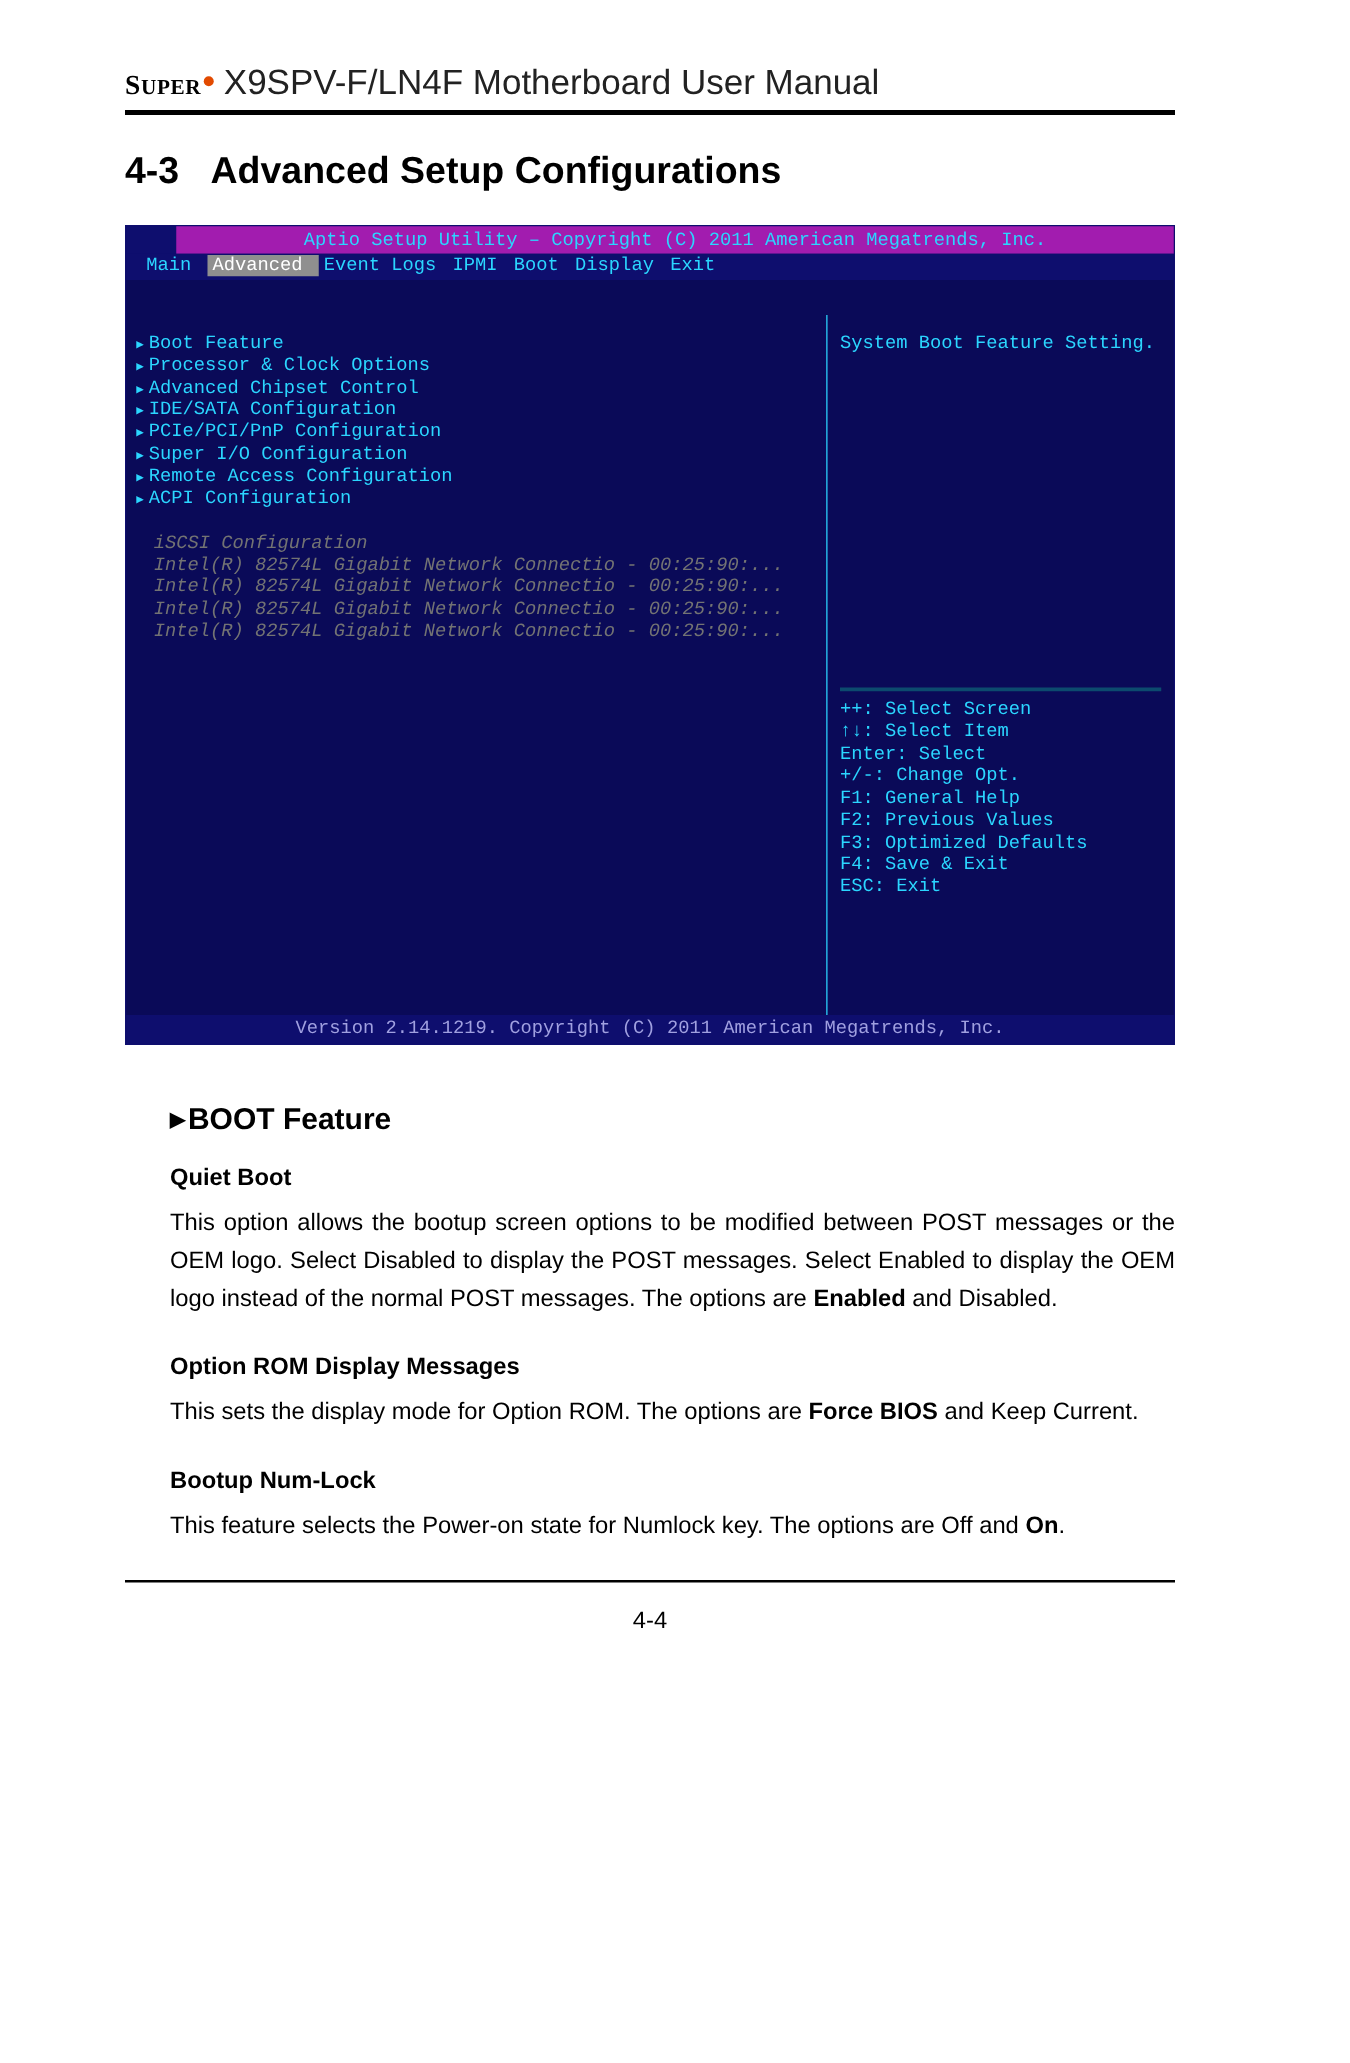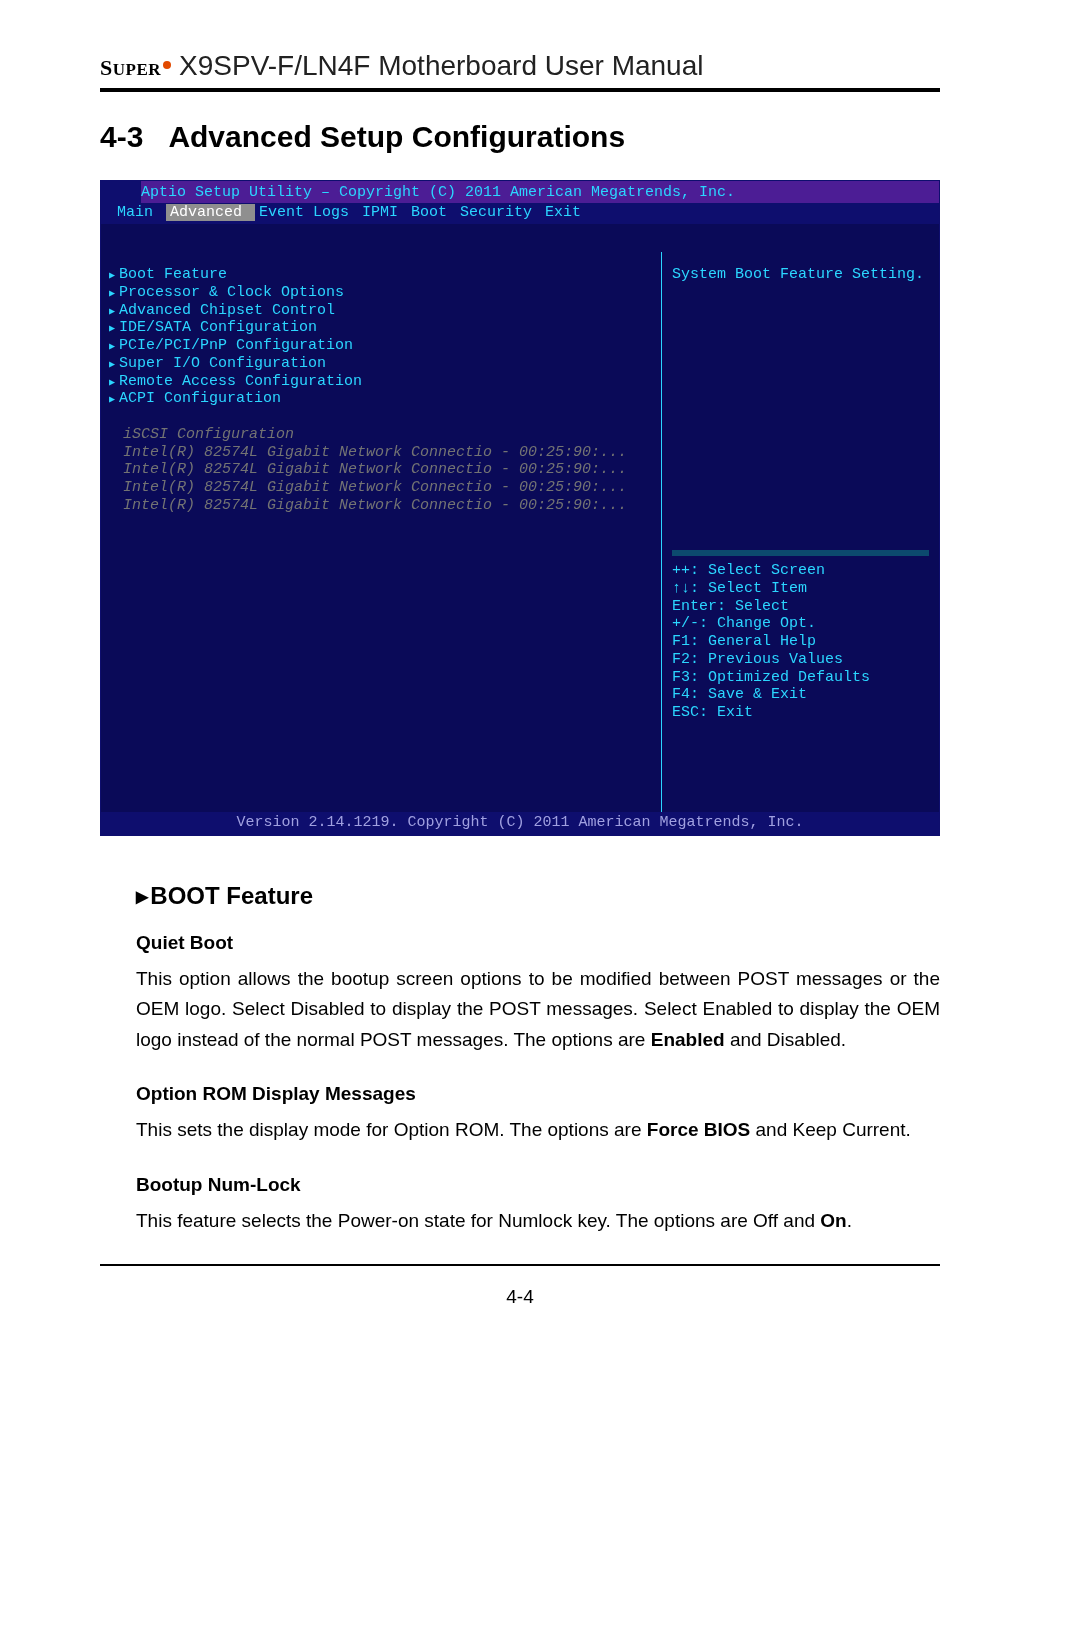--- a/index.html
+++ b/index.html
@@ -74,23 +74,23 @@
   .bios {
     font-family: "Courier New", monospace;
     font-size: 15px;
     line-height: 1.18;
     background: #0e0e6e;
     color: #fff;
     border: 1px solid #0e0e6e;
     margin: 0 0 46px 0;
   }
   .bios-topbar {
-    background: #4c1d95;
-    color: #2bd6ff;
-    text-align: left;
+    background: #a21caf;
+    color: #2bd6ff;
+    text-align: center;
     padding: 3px 0 1px 0;
     font-size: 15px;
     margin-left: 40px;
   }
   .bios-menu {
     background: #0e0e6e;
     color: #2bd6ff;
     padding: 1px 8px 3px 16px;
     font-size: 15px;
   }
@@ -141,21 +141,21 @@
     padding: 14px 10px 10px 10px;
     color: #2bd6ff;
     box-sizing: border-box;
     position: relative;
   }
   .bios-help {
     position: absolute;
     top: 298px;
     left: 10px;
     right: 10px;
-    border-top: 6px solid #0c4a6e;
+    border-top: 3px solid #0c4a6e;
     padding-top: 6px;
     white-space: pre;
   }
   .bios-bottombar {
     background: #0e0e6e;
     color: #a0a0e0;
     text-align: center;
     font-size: 15px;
     padding: 2px 0 3px 0;
   }
@@ -200,21 +200,21 @@
   </div>
   <hr class="thick-rule">
 
   <div class="section-heading">
     <span>4-3</span>&nbsp;&nbsp;&nbsp;<span>Advanced Setup Configurations</span>
   </div>
 
 
   <div class="bios">
     <div class="bios-topbar">Aptio Setup Utility – Copyright (C) 2011 American Megatrends, Inc.</div>
-    <div class="bios-menu" id="bios-menu"><span> Main </span><span class="sel"> Advanced </span><span> Event Logs </span><span> IPMI </span><span> Boot </span><span> Security </span><span> Exit </span></div>
+    <div class="bios-menu" id="bios-menu"><span> Main </span><span class="sel"> Advanced </span><span> Event Logs </span><span> IPMI </span><span> Boot </span><span> Display </span><span> Exit </span></div>
     <div class="bios-body">
       <div class="bios-left">
         <div class="submenu" id="bios-submenu"><div class="submenu-line">Boot Feature</div><div class="submenu-line">Processor &amp; Clock Options</div><div class="submenu-line">Advanced Chipset Control</div><div class="submenu-line">IDE/SATA Configuration</div><div class="submenu-line">PCIe/PCI/PnP Configuration</div><div class="submenu-line">Super I/O Configuration</div><div class="submenu-line">Remote Access Configuration</div><div class="submenu-line">ACPI Configuration</div></div>
         <div class="plain-lines" id="bios-plain">iSCSI Configuration
 Intel(R) 82574L Gigabit Network Connectio - 00:25:90:...
 Intel(R) 82574L Gigabit Network Connectio - 00:25:90:...
 Intel(R) 82574L Gigabit Network Connectio - 00:25:90:...
 Intel(R) 82574L Gigabit Network Connectio - 00:25:90:...</div>
       </div>
       <div class="bios-right">

